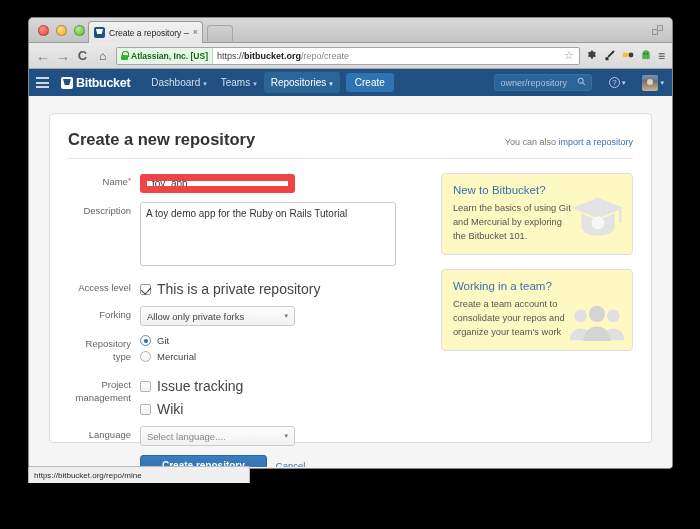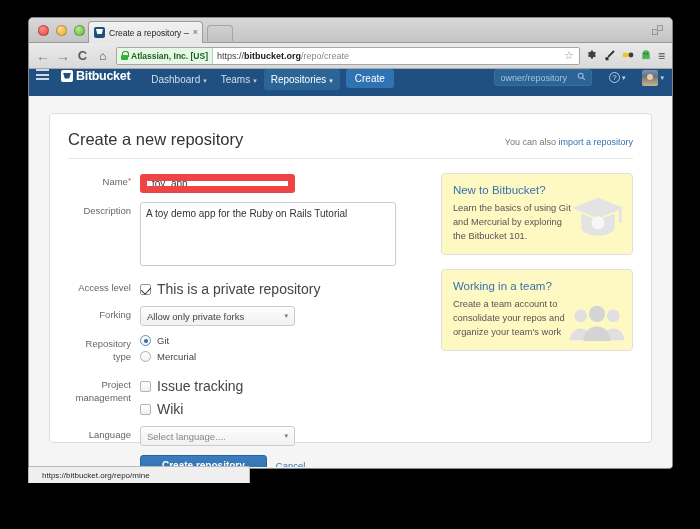--- a/index.html
+++ b/index.html
@@ -167,21 +167,21 @@
     height: 398px;
     background: #ffffff;
     overflow: hidden;
     position: relative;
   }
 
   
   .bb-nav {
     height: 27px;
     background: #205081;
-    display: flex; align-items: flex-start;
+    display: flex; align-items: center;
     padding: 0 8px 0 7px;
     gap: 0px;
   }
   .hamburger {
     width: 13px; height: 11px;
     display: flex; flex-direction: column; justify-content: space-between;
     margin-right: 12px; cursor: pointer;
   }
   .hamburger i { display: block; height: 2px; background: #cdd9e8; }
 
@@ -260,21 +260,21 @@
     height: 330px;
     padding: 16px 18px 0 18px;
     position: relative;
   }
   .card-head {
     display: flex; align-items: baseline;
     border-bottom: 1px solid #e6e6e6;
     padding-bottom: 9px;
   }
   .card-title {
-    font-size: 16.5px; color: #333; font-weight: normal;
+    font-size: 16.5px; color: #333; font-weight: bold;
   }
   .card-head-right {
     margin-left: auto; font-size: 9px; color: #777;
   }
   .card-head-right a { color: #3572b0; text-decoration: none; cursor: pointer; }
 
   .card-body { display: flex; padding-top: 14px; }
   .form-col { width: 370px; }
   .side-col { width: 198px; margin-left: 14px; }
 
@@ -383,21 +383,21 @@
   
   .statusbar {
     position: absolute;
     left: 28px; top: 466px;
     width: 222px; height: 17px;
     background: #f0efef;
     border: 1px solid #b9b9b9;
     border-bottom: none;
     border-radius: 2px 2px 0 0;
     display: flex; align-items: center;
-    padding: 0 13px;
+    padding: 0 5px;
     font-size: 8px; color: #2b2b2b;
     font-family: "Liberation Sans", sans-serif;
   }
 </style>
 </head>
 <body>
 
 <div class="desktop">
 
   <div class="browser-window">

